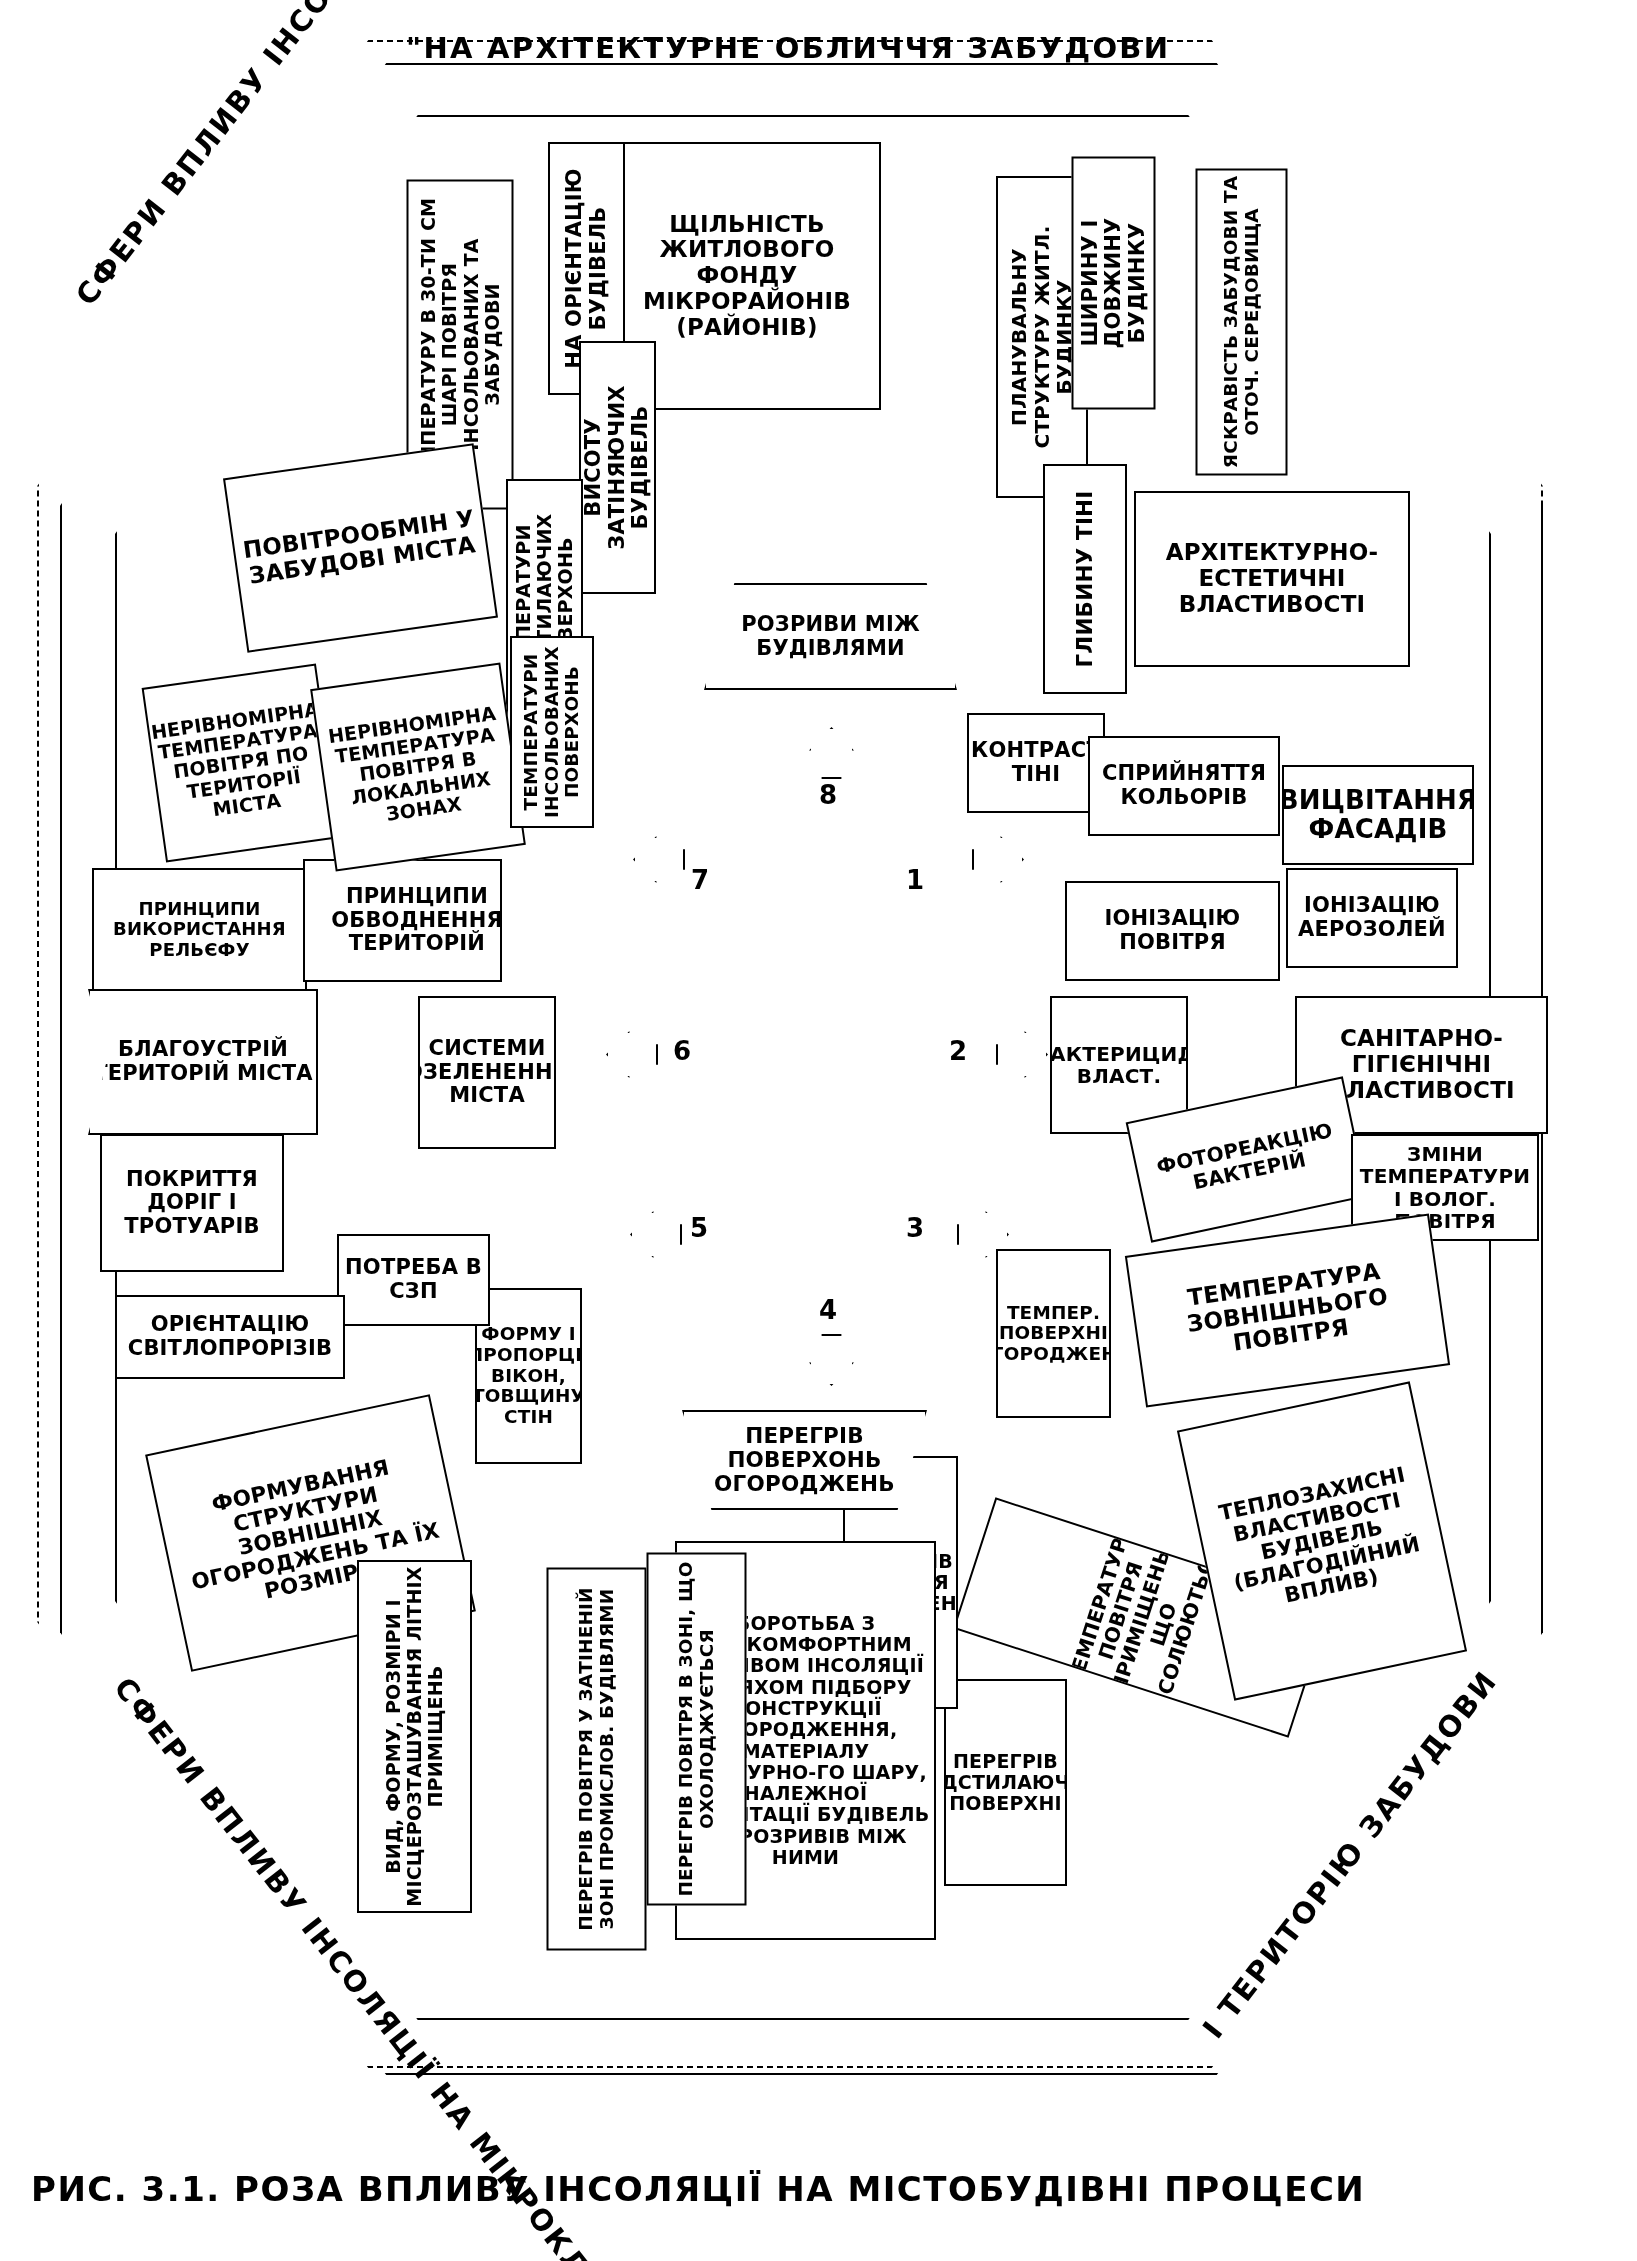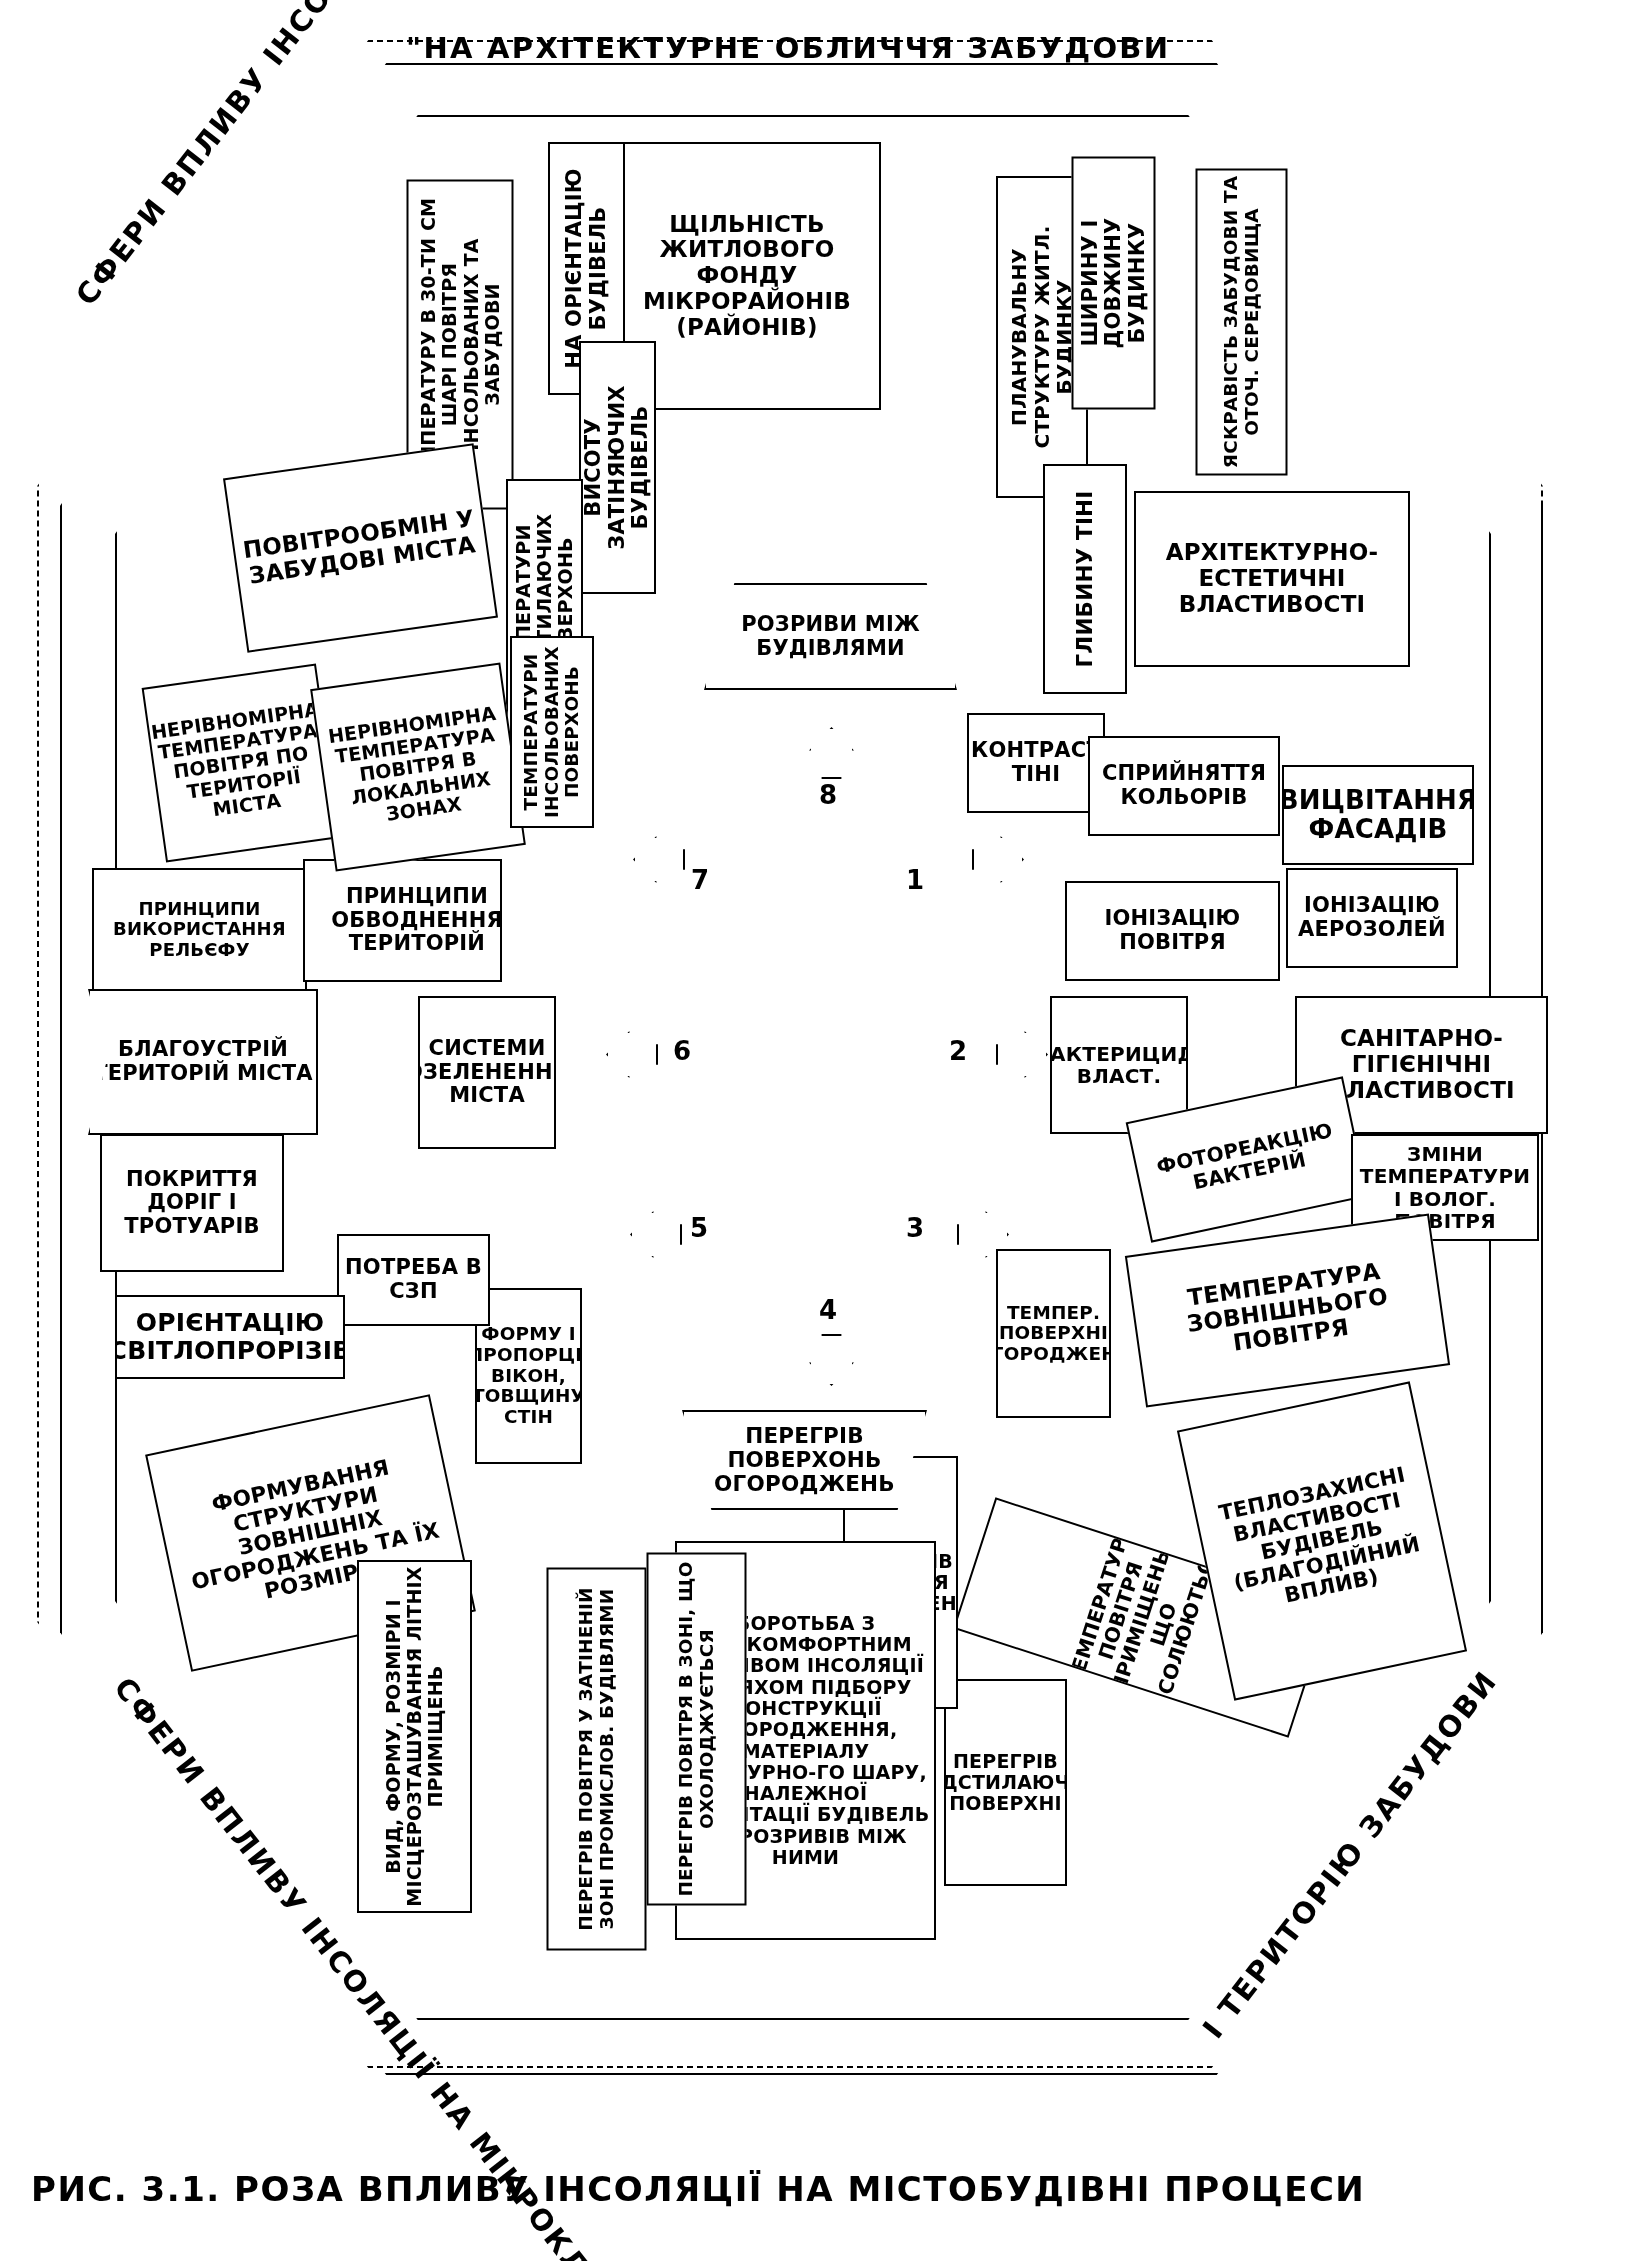--- a/index.html
+++ b/index.html
@@ -194,21 +194,21 @@
 
   <div class="box" style="left:165px;top:1422px;width:291px;height:222px;font-size:21.5px;
               transform:rotate(-12deg);">Формування структури зовнішніх огороджень та їх розміри</div>
 
   <div class="box r90" style="left:238px;top:1679px;width:353px;height:115px;font-size:19px;">Вид, форму, розміри і місцерозташування літніх приміщень</div>
 
   <div class="box" style="left:475px;top:1288px;width:107px;height:176px;font-size:18.4px;">Форму і пропорції вікон, товщину стін</div>
 
   <div class="box" style="left:337px;top:1234px;width:153px;height:92px;font-size:21px;">Потреба в СЗП</div>
 
-  <div class="box" style="left:115px;top:1295px;width:230px;height:84px;font-size:25px;">Орієнтацію світлопрорізів</div>
+  <div class="box" style="left:115px;top:1295px;width:230px;height:84px;font-size:21px;">Орієнтацію світлопрорізів</div>
 
   <div class="box" style="left:418px;top:996px;width:138px;height:153px;font-size:21px;">Системи озеленення міста</div>
 
   <div class="box" style="left:92px;top:868px;width:215px;height:123px;font-size:18px;">Принципи використання рельєфу</div>
 
   <div class="box" style="left:303px;top:859px;width:199px;height:123px;font-size:21px;padding-left:32px;">Принципи обводнення територій</div>
 
   <div class="box" style="left:88px;top:989px;width:230px;height:146px;font-size:21px;
               clip-path:polygon(0 0,100% 0,100% 100%,0 100%,8% 50%);">Благоустрій територій міста</div>
 

